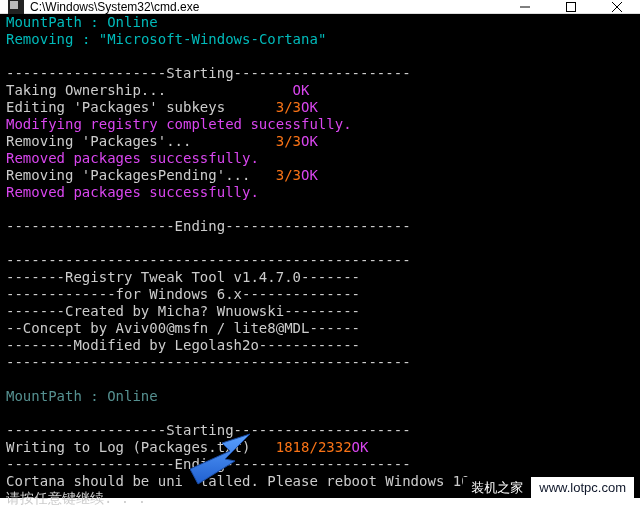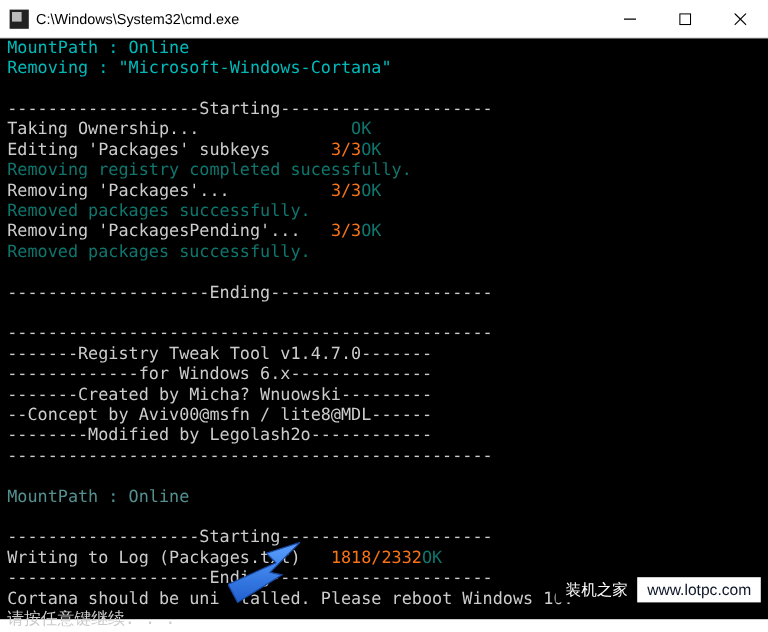--- a/index.html
+++ b/index.html
@@ -1,32 +1,32 @@
 <!DOCTYPE html>
 <html><head>
 <meta charset="utf-8">
 <style>
 *{margin:0;padding:0;box-sizing:border-box}
 body{background:#fff;width:640px;height:527px;overflow:hidden;font-family:"Segoe UI",sans-serif;position:relative}
-.titlebar{height:32px;background:#fff;display:flex;align-items:center;border-bottom:1px solid #ddd}
+.titlebar{height:14px;background:#fff;display:flex;align-items:center;border-bottom:1px solid #ddd}
 .title-icon{width:16px;height:16px;margin:0 6px 0 8px;background:#222;position:relative}
 .title-icon::after{content:"";position:absolute;left:2px;top:2px;width:8px;height:8px;background:#bbb}
 .title-text{font-size:12px;color:#000;flex:1}
 .winbtn{width:46px;height:30px;display:flex;align-items:center;justify-content:center;font-size:10px;color:#000}
 .winbtn svg{width:10px;height:10px}
 .console{background:#000;height:484px;padding:0 6px;font-family:"NSimSun","SimSun","Consolas",monospace;font-size:14px;line-height:17px;position:relative}
 .ln{white-space:pre;color:#ccc}
 .cyan{color:#00baba}
 .cyan-dim{color:#559090}
-.green{color:#0f766e}
+.green{color:#d946ef}
 .yellow{color:#f97316}
 .white{color:#ccc}
 .gap{height:17px}
 .arrow{position:absolute;left:190px;top:415px;pointer-events:none}
-.wm{position:absolute;bottom:14px;right:6px;display:flex}
+.wm{position:absolute;bottom:0;right:6px;display:flex}
 .wm div{font-size:13px;padding:2px 8px;font-family:"Microsoft YaHei",sans-serif}
 .wm .a{background:#000;color:#fff}
 .wm .b{background:#fff;color:#0f172a}
 </style>
 </head>
 <body>
 
 <div class="titlebar">
   <div class="title-icon"></div>
   <div class="title-text">C:\Windows\System32\cmd.exe</div>
@@ -48,21 +48,21 @@
     </div>
 </div>
 
 <div class="console">
 <div class="ln"><span class="cyan">MountPath</span><span class="cyan"> </span><span class="cyan">: Online</span></div>
 <div class="ln"><span class="cyan">Removing</span><span class="cyan"> </span><span class="cyan">: "Microsoft-Windows-Cortana"</span></div>
 <div class="gap"></div>
 <div class="ln white">-------------------Starting---------------------</div>
 <div class="ln"><span class="white">Taking Ownership...</span><span class="white">               </span><span class="green">OK</span></div>
 <div class="ln"><span class="white">Editing 'Packages' subkeys</span><span class="white">      </span><span class="yellow">3/3</span><span class="green">OK</span></div>
-<div class="ln green">Removing registry completed sucessfully.</div>
+<div class="ln green">Modifying registry completed sucessfully.</div>
 <div class="ln"><span class="white">Removing 'Packages'...</span><span class="white">          </span><span class="yellow">3/3</span><span class="green">OK</span></div>
 <div class="ln green">Removed packages successfully.</div>
 <div class="ln"><span class="white">Removing 'PackagesPending'...</span><span class="white">   </span><span class="yellow">3/3</span><span class="green">OK</span></div>
 <div class="ln green">Removed packages successfully.</div>
 <div class="gap"></div>
 <div class="ln white">--------------------Ending----------------------</div>
 <div class="gap"></div>
 <div class="ln white">------------------------------------------------</div>
 <div class="ln white">-------Registry Tweak Tool v1.4.7.0-------</div>
 <div class="ln white">-------------for Windows 6.x--------------</div>

